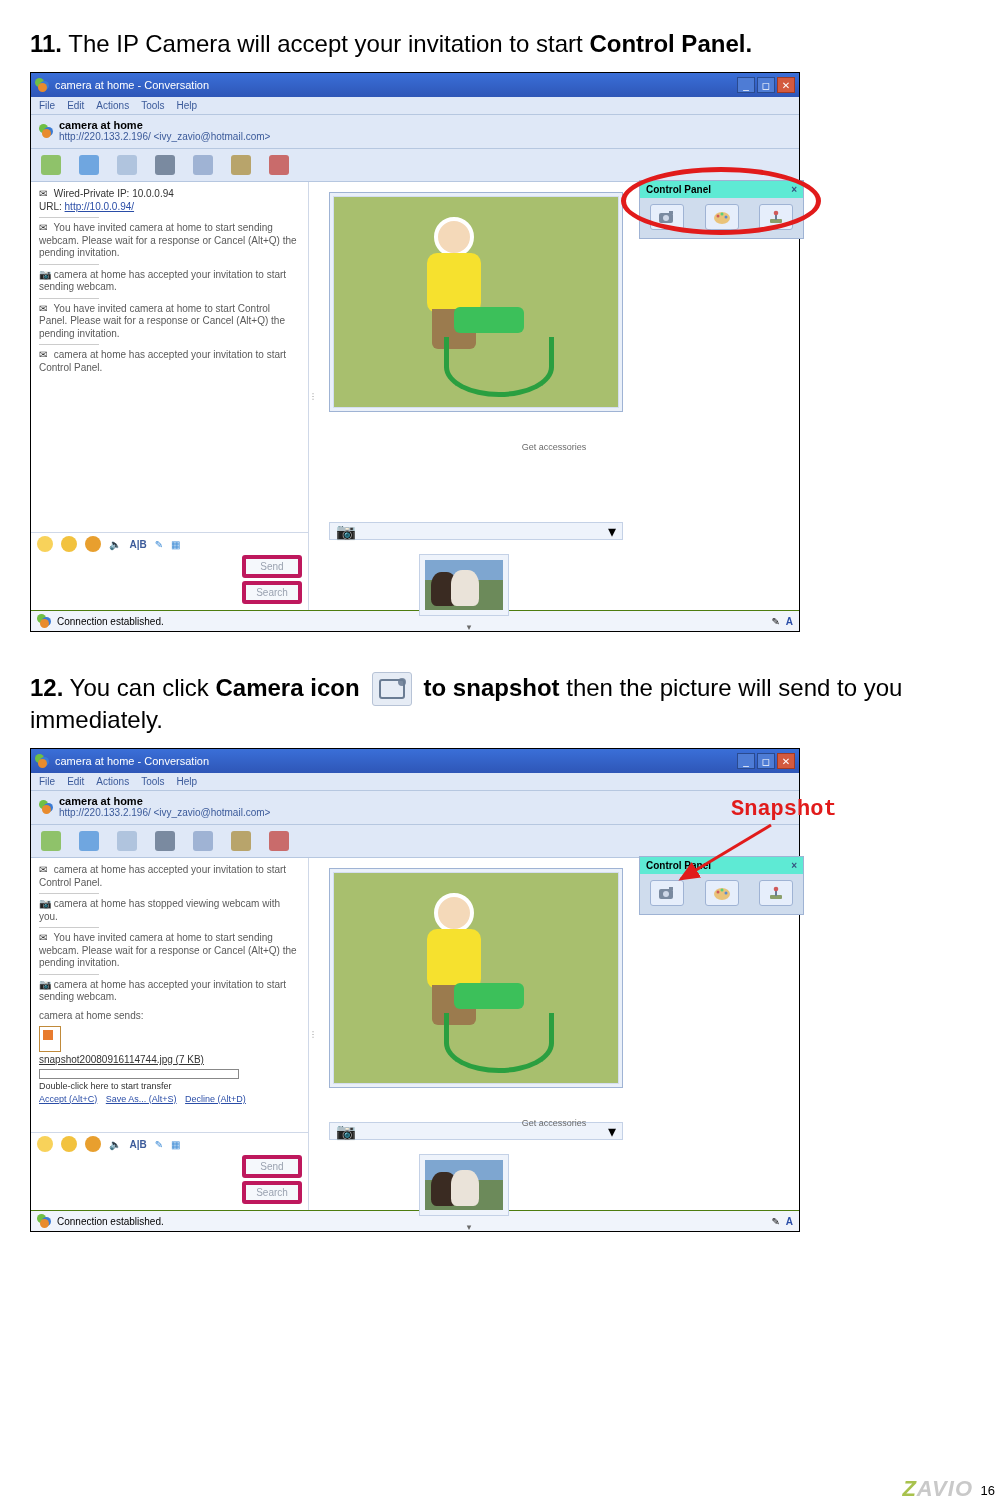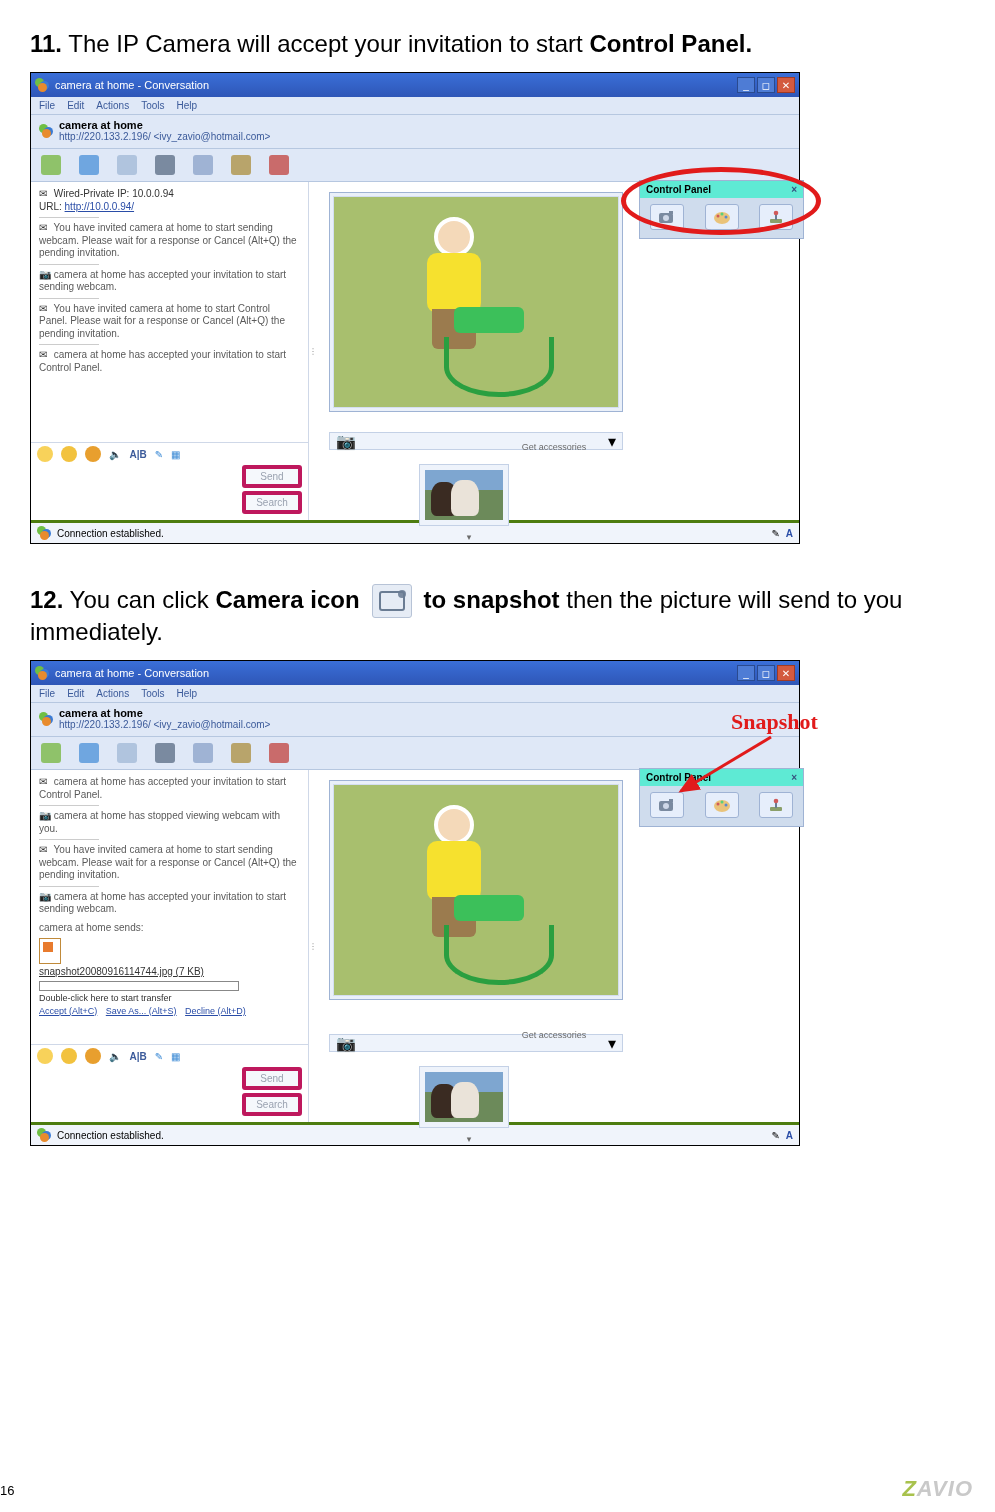--- a/index.html
+++ b/index.html
@@ -11,31 +11,31 @@
   .titlebar { display:flex; align-items:center; height:24px; background:linear-gradient(#3a6fd8,#2e56b7); color:#fff; font-size:11px; padding:0 4px; }
   .titlebar .spacer{flex:1;}
   .winbtn{width:18px;height:16px;background:#4e7cd5;border:1px solid #2a4a8f;display:inline-flex;align-items:center;justify-content:center;margin-left:2px;color:#fff;font-size:10px;}
   .winbtn.close{background:#d35a3f;border-color:#a13a24;}
   .menubar{display:flex;gap:12px;padding:3px 8px;font-size:10px;color:#3b5a9a;background:#dfe8f7;border-bottom:1px solid #b6c7e0;}
   .idrow{display:flex;align-items:center;gap:6px;padding:4px 8px 6px 8px;background:#dfe8f7;border-bottom:1px solid #b6c7e0;}
   .idrow .name{font-size:11px;font-weight:bold;}
   .idrow .url{font-size:10px;color:#3b5a9a;}
   .toolbar{display:flex;align-items:center;gap:18px;padding:6px 10px;background:#dfe8f7;border-bottom:1px solid #b6c7e0;}
   .ticn{width:20px;height:20px;border-radius:3px;display:inline-block;}
-  .content{display:flex;height:338px;background:#fff;}
+  .content{display:flex;height:428px;background:#fff;}
   .leftpane{width:278px;border-right:1px solid #cfd8e8;display:flex;flex-direction:column;}
   .chat{flex:1;overflow:hidden;padding:6px 8px;font-size:10px;line-height:1.25;color:#333;}
   .chat hr{border:none;border-top:1px solid #ccc;margin:4px 0;width:60px;}
   .chat .evname{color:#5a5a5a;}
   .chat a{color:#2a4da7;text-decoration:underline;}
   .formatbar{display:flex;gap:8px;align-items:center;padding:3px 6px;border-top:1px solid #cfd8e8;}
   .emj{width:16px;height:16px;border-radius:50%;background:#f8d25a;display:inline-block;}
   .sendrow{display:flex;flex-direction:column;gap:3px;align-items:flex-end;padding:0 6px 6px 6px;}
   .btn{font-size:10px;color:#9aa2b0;border:4px solid #be185d;background:#f5f8fc;width:60px;text-align:center;padding:2px 0;border-radius:3px;}
-  .status{border-top:3px solid #4d7c0f;font-size:10px;padding:3px 6px;display:flex;align-items:center;gap:6px;background:#f0f4fb;}
+  .status{border-top:1px solid #4d7c0f;font-size:10px;padding:3px 6px;display:flex;align-items:center;gap:6px;background:#f0f4fb;}
   .status .rt{margin-left:auto;display:flex;gap:6px;}
   .midpane{flex:1;position:relative;background:#fff;}
   .vhandle{position:absolute;left:0;top:0;bottom:0;width:8px;display:flex;align-items:center;justify-content:center;color:#888;font-size:8px;}
   .camframe{position:absolute;left:20px;top:10px;width:294px;height:220px;border:1px solid #9fb3d4;background:#eaf0f9;}
   .camimg{position:absolute;inset:3px;border:1px solid #d4def0;background:#a8bf6e;overflow:hidden;}
   .toddler{position:absolute;left:80px;top:20px;width:80px;height:150px;}
   .toddler .head{width:40px;height:40px;border-radius:50%;background:#f4d9b9;border:4px solid #fff;margin:0 auto;}
   .toddler .body{width:54px;height:60px;background:#f6e12e;border-radius:10px;margin:-4px auto 0;}
   .toddler .legs{width:44px;height:40px;background:#9b7b4e;margin:-4px auto 0;border-radius:0 0 6px 6px;}
   .walker{position:absolute;left:110px;bottom:10px;width:120px;height:90px;}
@@ -57,24 +57,24 @@
   .cpanel .bd{display:flex;justify-content:space-between;padding:6px 10px 8px 10px;background:#cfdced;}
   .cicnbox{width:34px;height:26px;border:1px solid #9fb3d4;background:#e6eefb;border-radius:3px;display:flex;align-items:center;justify-content:center;}
 
   
   .redoval{position:absolute;border:5px solid #e11b1b;border-radius:50%/50%;background:transparent;}
 
   .inline-icn{display:inline-block;width:40px;height:34px;vertical-align:-10px;border:1px solid #b7c3d6;background:#e6ecf5;border-radius:3px;position:relative;margin:0 6px;}
   .inline-icn::after{content:"";position:absolute;inset:6px;border:2px solid #6a7c93;border-radius:3px;}
   .inline-icn::before{content:"";position:absolute;right:5px;top:5px;width:8px;height:8px;border-radius:50%;background:#7a8aa0;}
 
-  .snaplabel{position:absolute;color:#e11b1b;font-family:Liberation Serif, serif;font-size:22px;font-weight:bold;}
+  .snaplabel{position:absolute;color:#e11b1b;font-family:Liberation Mono, monospace;font-size:22px;font-weight:bold;}
   .snaparrow{position:absolute;}
 
-  .pagefoot{position:fixed;left:0;right:0;bottom:14px;text-align:left;font-size:13px;}
+  .pagefoot{position:fixed;left:0;right:0;bottom:14px;text-align:right;font-size:13px;}
   .brand{position:fixed;right:22px;bottom:10px;font-weight:bold;font-style:italic;font-size:22px;letter-spacing:1px;color:#c9c9c9;}
   .brandg{color:#a8c24d;}
 
   .fileinfo{margin-top:4px;display:flex;flex-direction:column;gap:2px;}
   .fileicon{width:22px;height:26px;background:#fff;border:1px solid #c08a3a;position:relative;}
   .fileicon::after{content:"";position:absolute;left:3px;top:3px;width:10px;height:10px;background:#e87b2e;}
   .progbar{width:200px;height:10px;border:1px solid #888;background:#fff;}
   .flinks a{margin-right:6px;}
 
   .msn-icon{width:14px;height:14px;position:relative;display:inline-block;}

